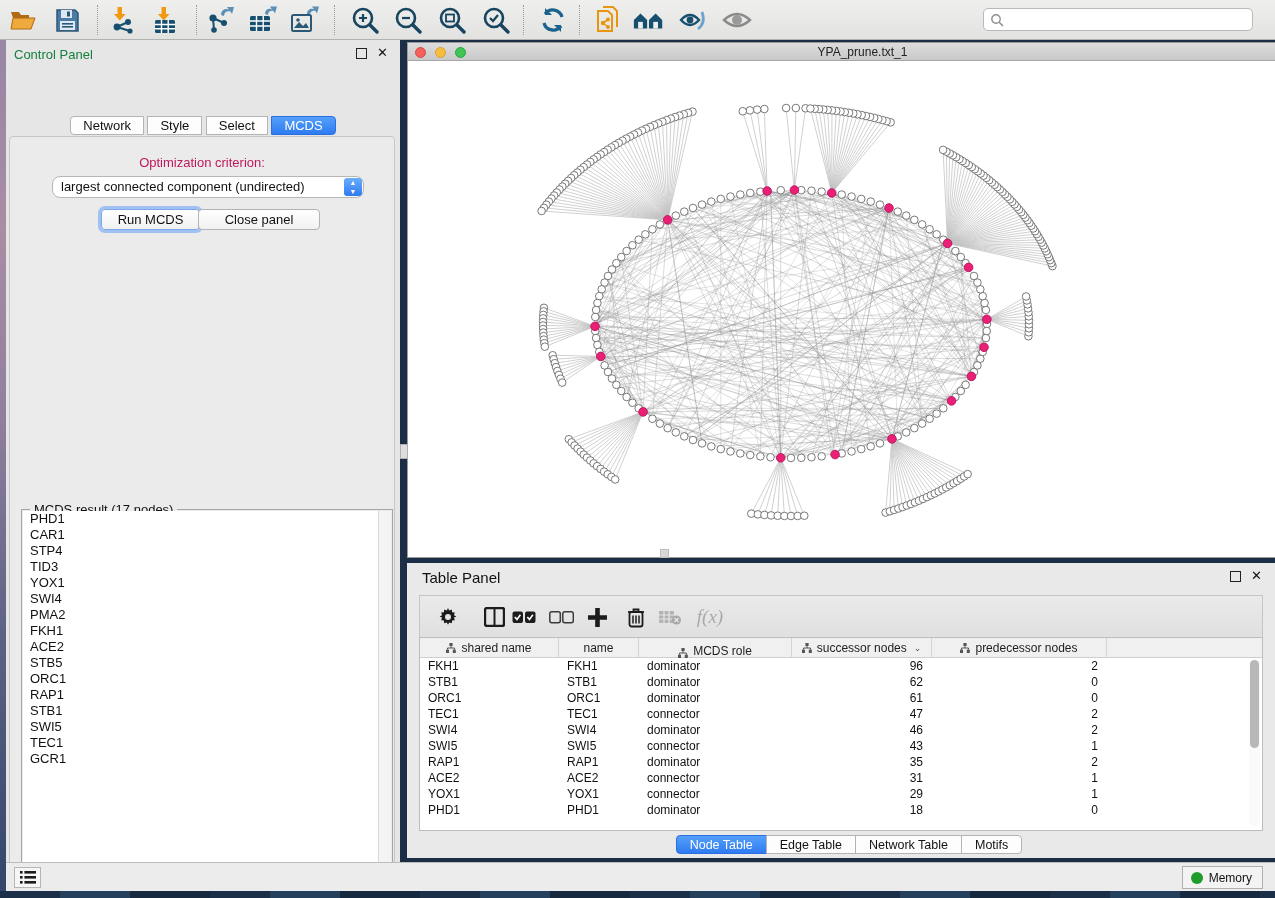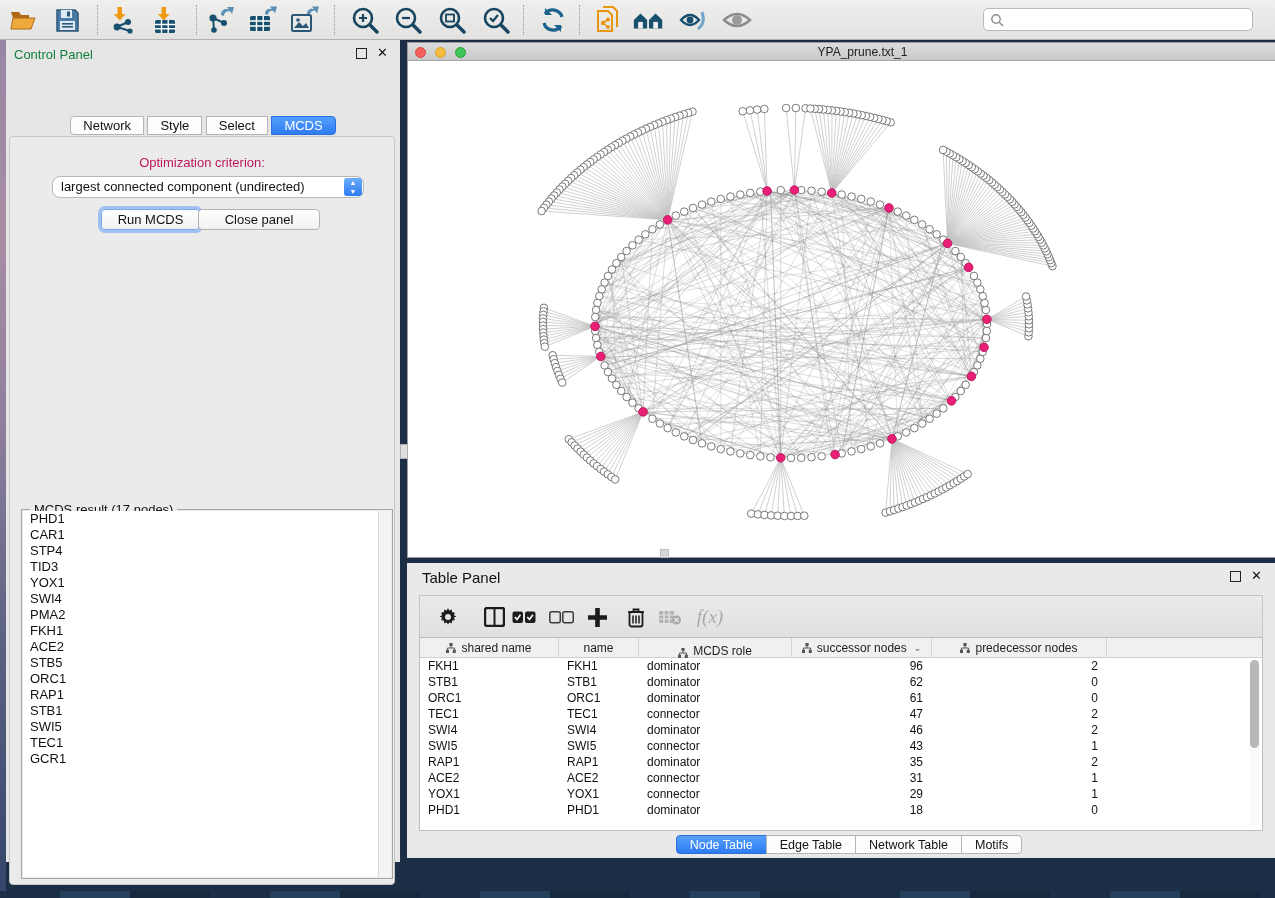--- a/index.html
+++ b/index.html
@@ -1352,16 +1352,34 @@
   </div>
         </div>
       <div class="vscroll">
           <div class="vthumb"></div>
         </div>
     </div>
 
     <div class="ttabs" id="ttabs"><span class="ttab first active">Node Table</span><span class="ttab">Edge Table</span><span class="ttab">Network Table</span><span class="ttab last">Motifs</span></div>
   </div>
 
+  <div class="statusbar">
+    <div class="sb-list-btn">
+      <svg width="16" height="13" viewBox="0 0 16 13">
+          <g fill="#1c1c1c">
+            <rect x="0" y="0" width="2.6" height="2.6"></rect>
+            <rect x="4.4" y="0" width="11.6" height="2.6"></rect>
+            <rect x="0" y="5" width="2.6" height="2.6"></rect>
+            <rect x="4.4" y="5" width="11.6" height="2.6"></rect>
+            <rect x="0" y="10" width="2.6" height="2.6"></rect>
+            <rect x="4.4" y="10" width="11.6" height="2.6"></rect>
+          </g>
+        </svg>
+    </div>
+    <div class="sb-mem-btn">
+      <span class="mem-dot"></span>
+      <span>Memory</span>
+    </div>
+  </div>
 
   <div class="wall-left"></div>
   <div class="wall-bottom"></div>
 </div>
 
 </body></html>

